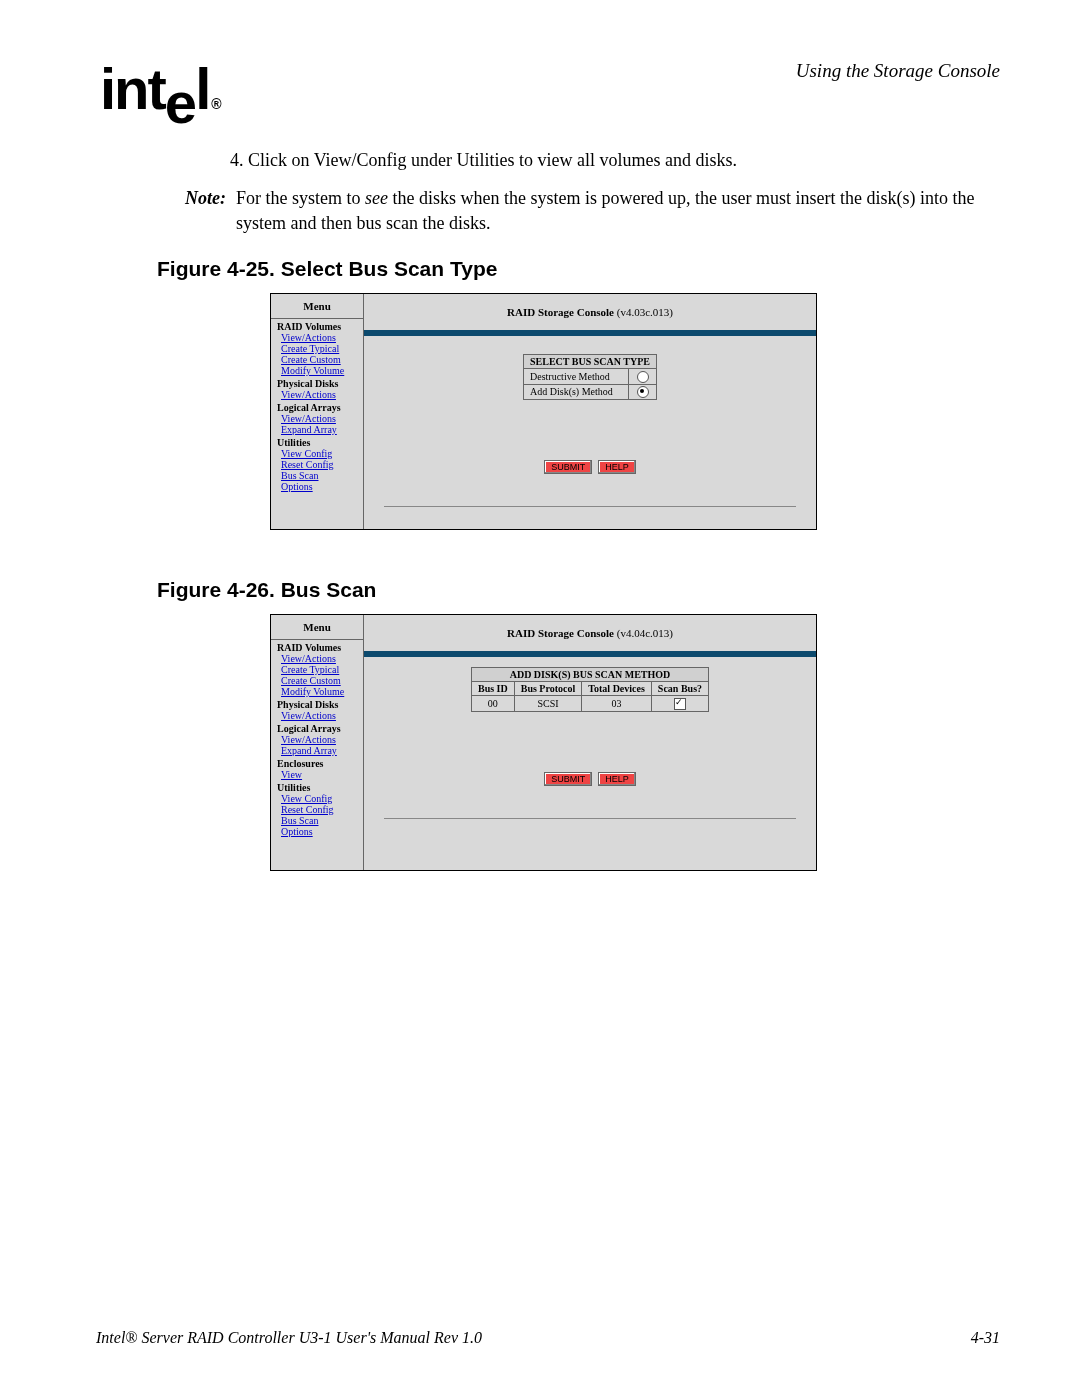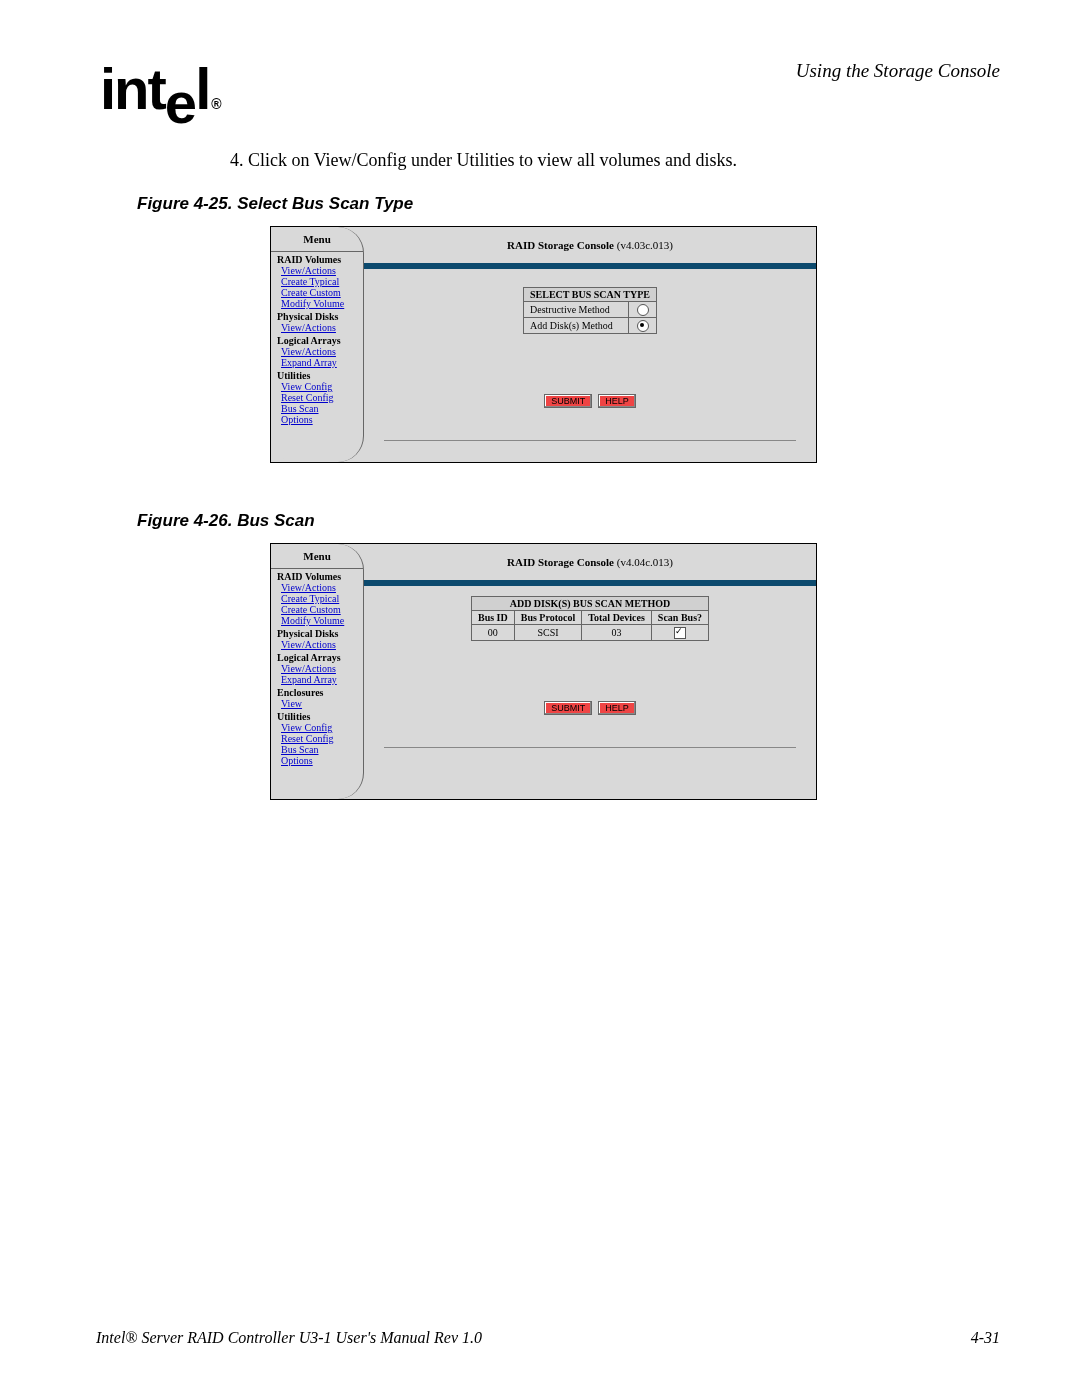--- a/index.html
+++ b/index.html
@@ -63,39 +63,37 @@
     text-align: right;
     margin-right: 10px;
     margin-left: 70px;
   }
   .note-body {
     flex: 1;
   }
   .fig-caption {
     font-family: Arial, Helvetica, sans-serif;
     font-weight: bold;
-    font-size: 17px;
+    font-size: 21px;
     margin-top: 22px;
-    margin-left: 37px;
-    font-style: italic;
+    margin-left: 57px;
   }
   .screenshot {
     margin: 12px 0 0 170px;
     border: 1px solid #000;
     background: #d9d9d9;
     width: 545px;
     display: flex;
     font-family: "Times New Roman", Times, serif;
   }
   .shot-menu {
     width: 92px;
     border-right: 1px solid #666;
     background: #d9d9d9;
     padding-bottom: 20px;
-    border-radius: 26px;
   }
   .shot-menu-header {
     font-weight: bold;
     text-align: center;
     font-size: 11px;
     padding: 6px 0;
     border-bottom: 1px solid #666;
   }
   .menu-section {
     font-weight: bold;
@@ -203,20 +201,26 @@
 <div class="page">
   <div class="header-row">
     <div class="intel-logo">
       <span>int</span><span class="drop">e</span><span>l</span><span class="reg">®</span>
     </div>
     <div class="section-title-right">Using the Storage Console</div>
   </div>
 
   <div class="body-text">
     <div class="indent-block">4.  Click on View/Config under Utilities to view all volumes and disks.</div>
+    <div class="note-row">
+      <div class="note-label">Note:</div>
+      <div class="note-body">
+        <span>For the system to </span><i>see</i><span> the disks when the system is powered up, the user must insert the disk(s) into the system and then bus scan the disks.</span>
+      </div>
+    </div>
   </div>
 
   <div class="fig-caption">Figure 4-25. Select Bus Scan Type</div>
   <div class="screenshot" style="height:235px;">
     <div class="shot-menu">
       <div class="shot-menu-header">Menu</div>
       <div class="menu-section">RAID Volumes</div>
       <span class="menu-link">View/Actions</span>
       <span class="menu-link">Create Typical</span>
       <span class="menu-link">Create Custom</span>

